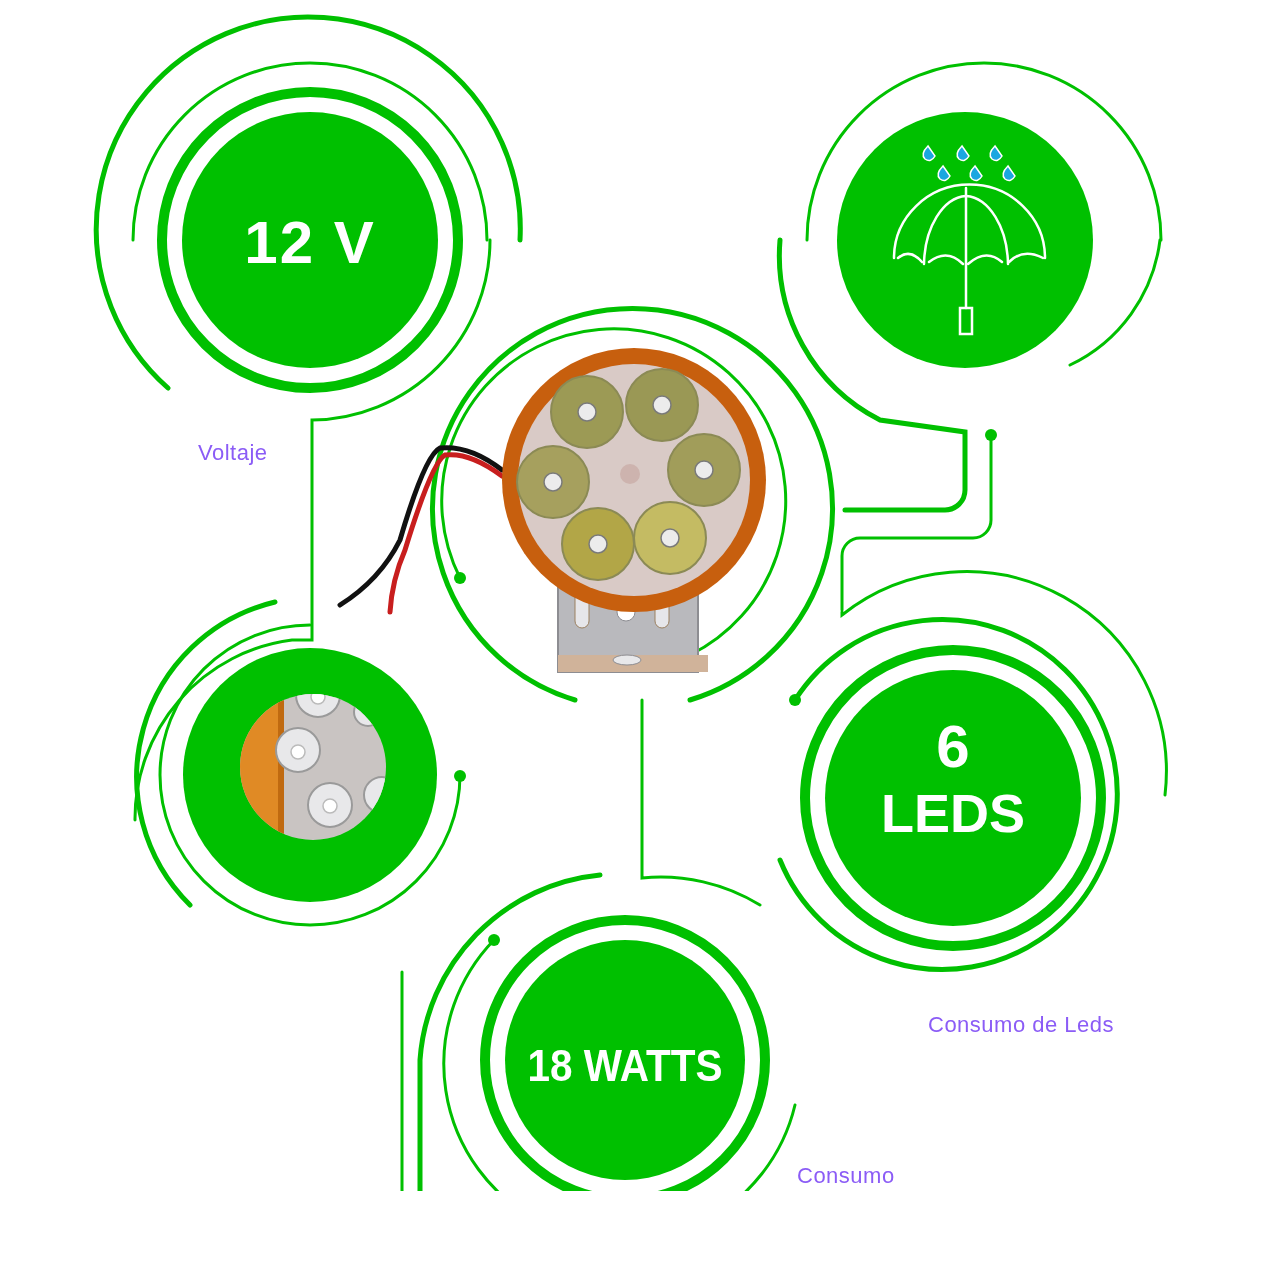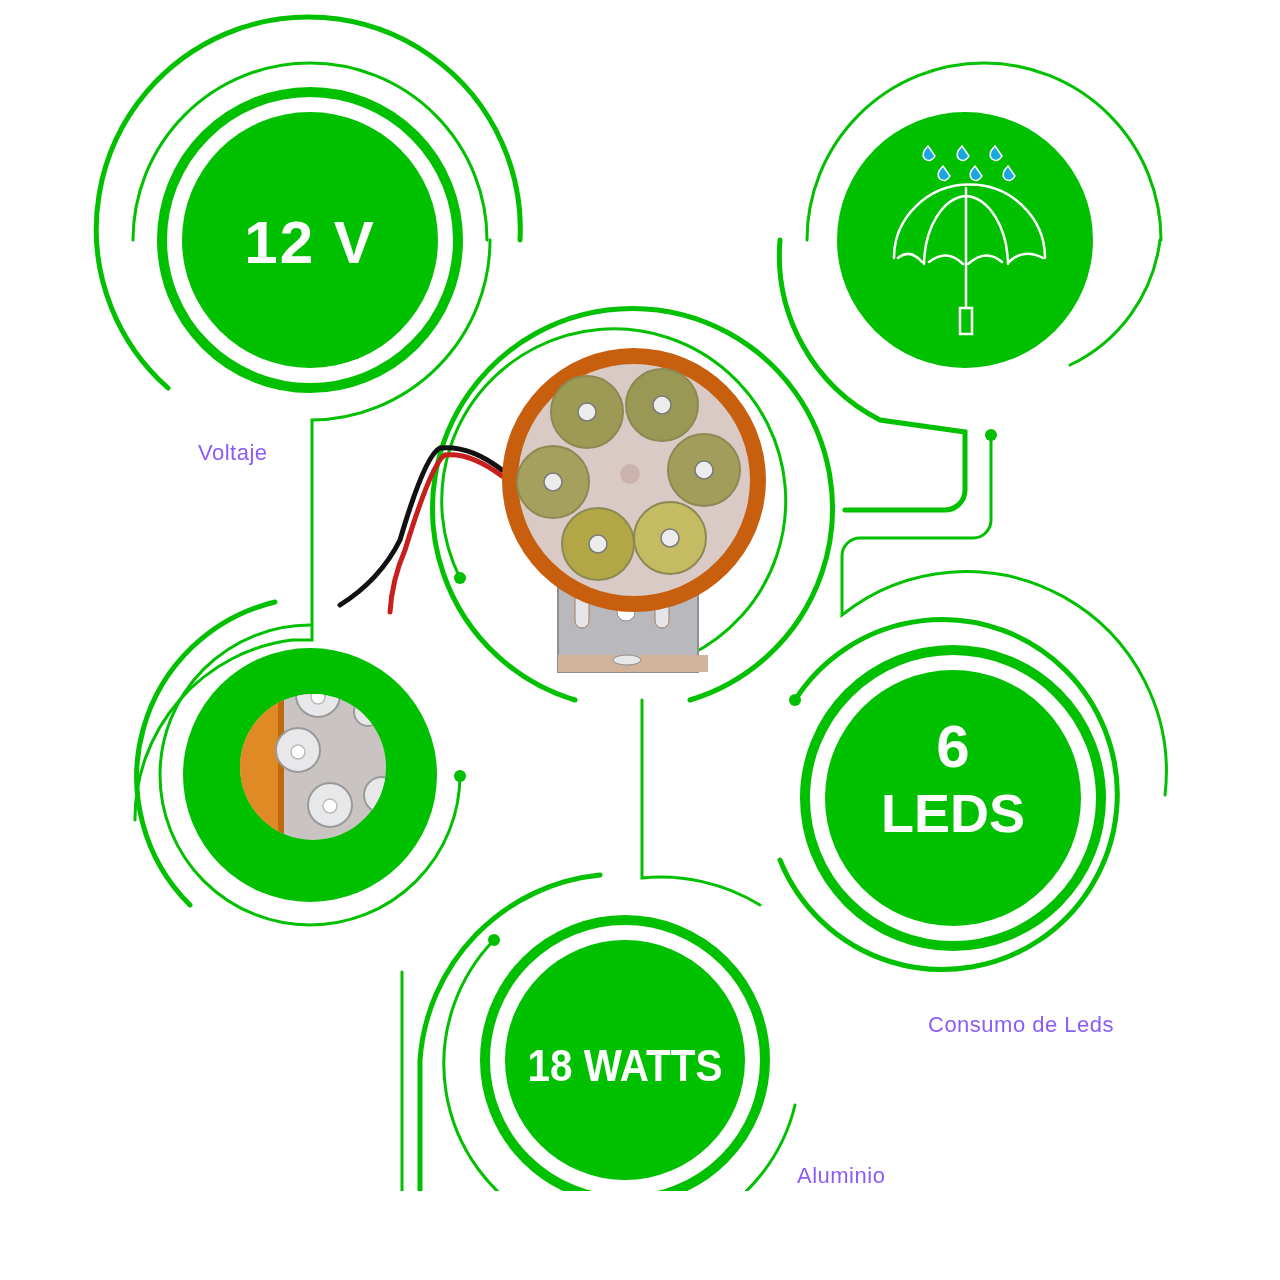--- a/index.html
+++ b/index.html
@@ -146,15 +146,15 @@
 <div class="badge-text" style="left:825px; top:775px; width:256px; font-size:54px; line-height:76px;">LEDS</div>
 
 <div class="badge-text" style="left:480px; top:1040px; width:290px; font-size:44px; line-height:52px; transform:scaleX(0.92);">18 WATTS</div>
 
 <div class="label" style="left:198px; top:440px;">Voltaje</div>
 
 
 
 <div class="label" style="left:928px; top:1012px;">Consumo de Leds</div>
 
-<div class="label" style="left:797px; top:1163px;">Aluminio</div>
+<div class="label" style="left:797px; top:1163px;">Consumo</div>
 
 </div>
 
 </body></html>

